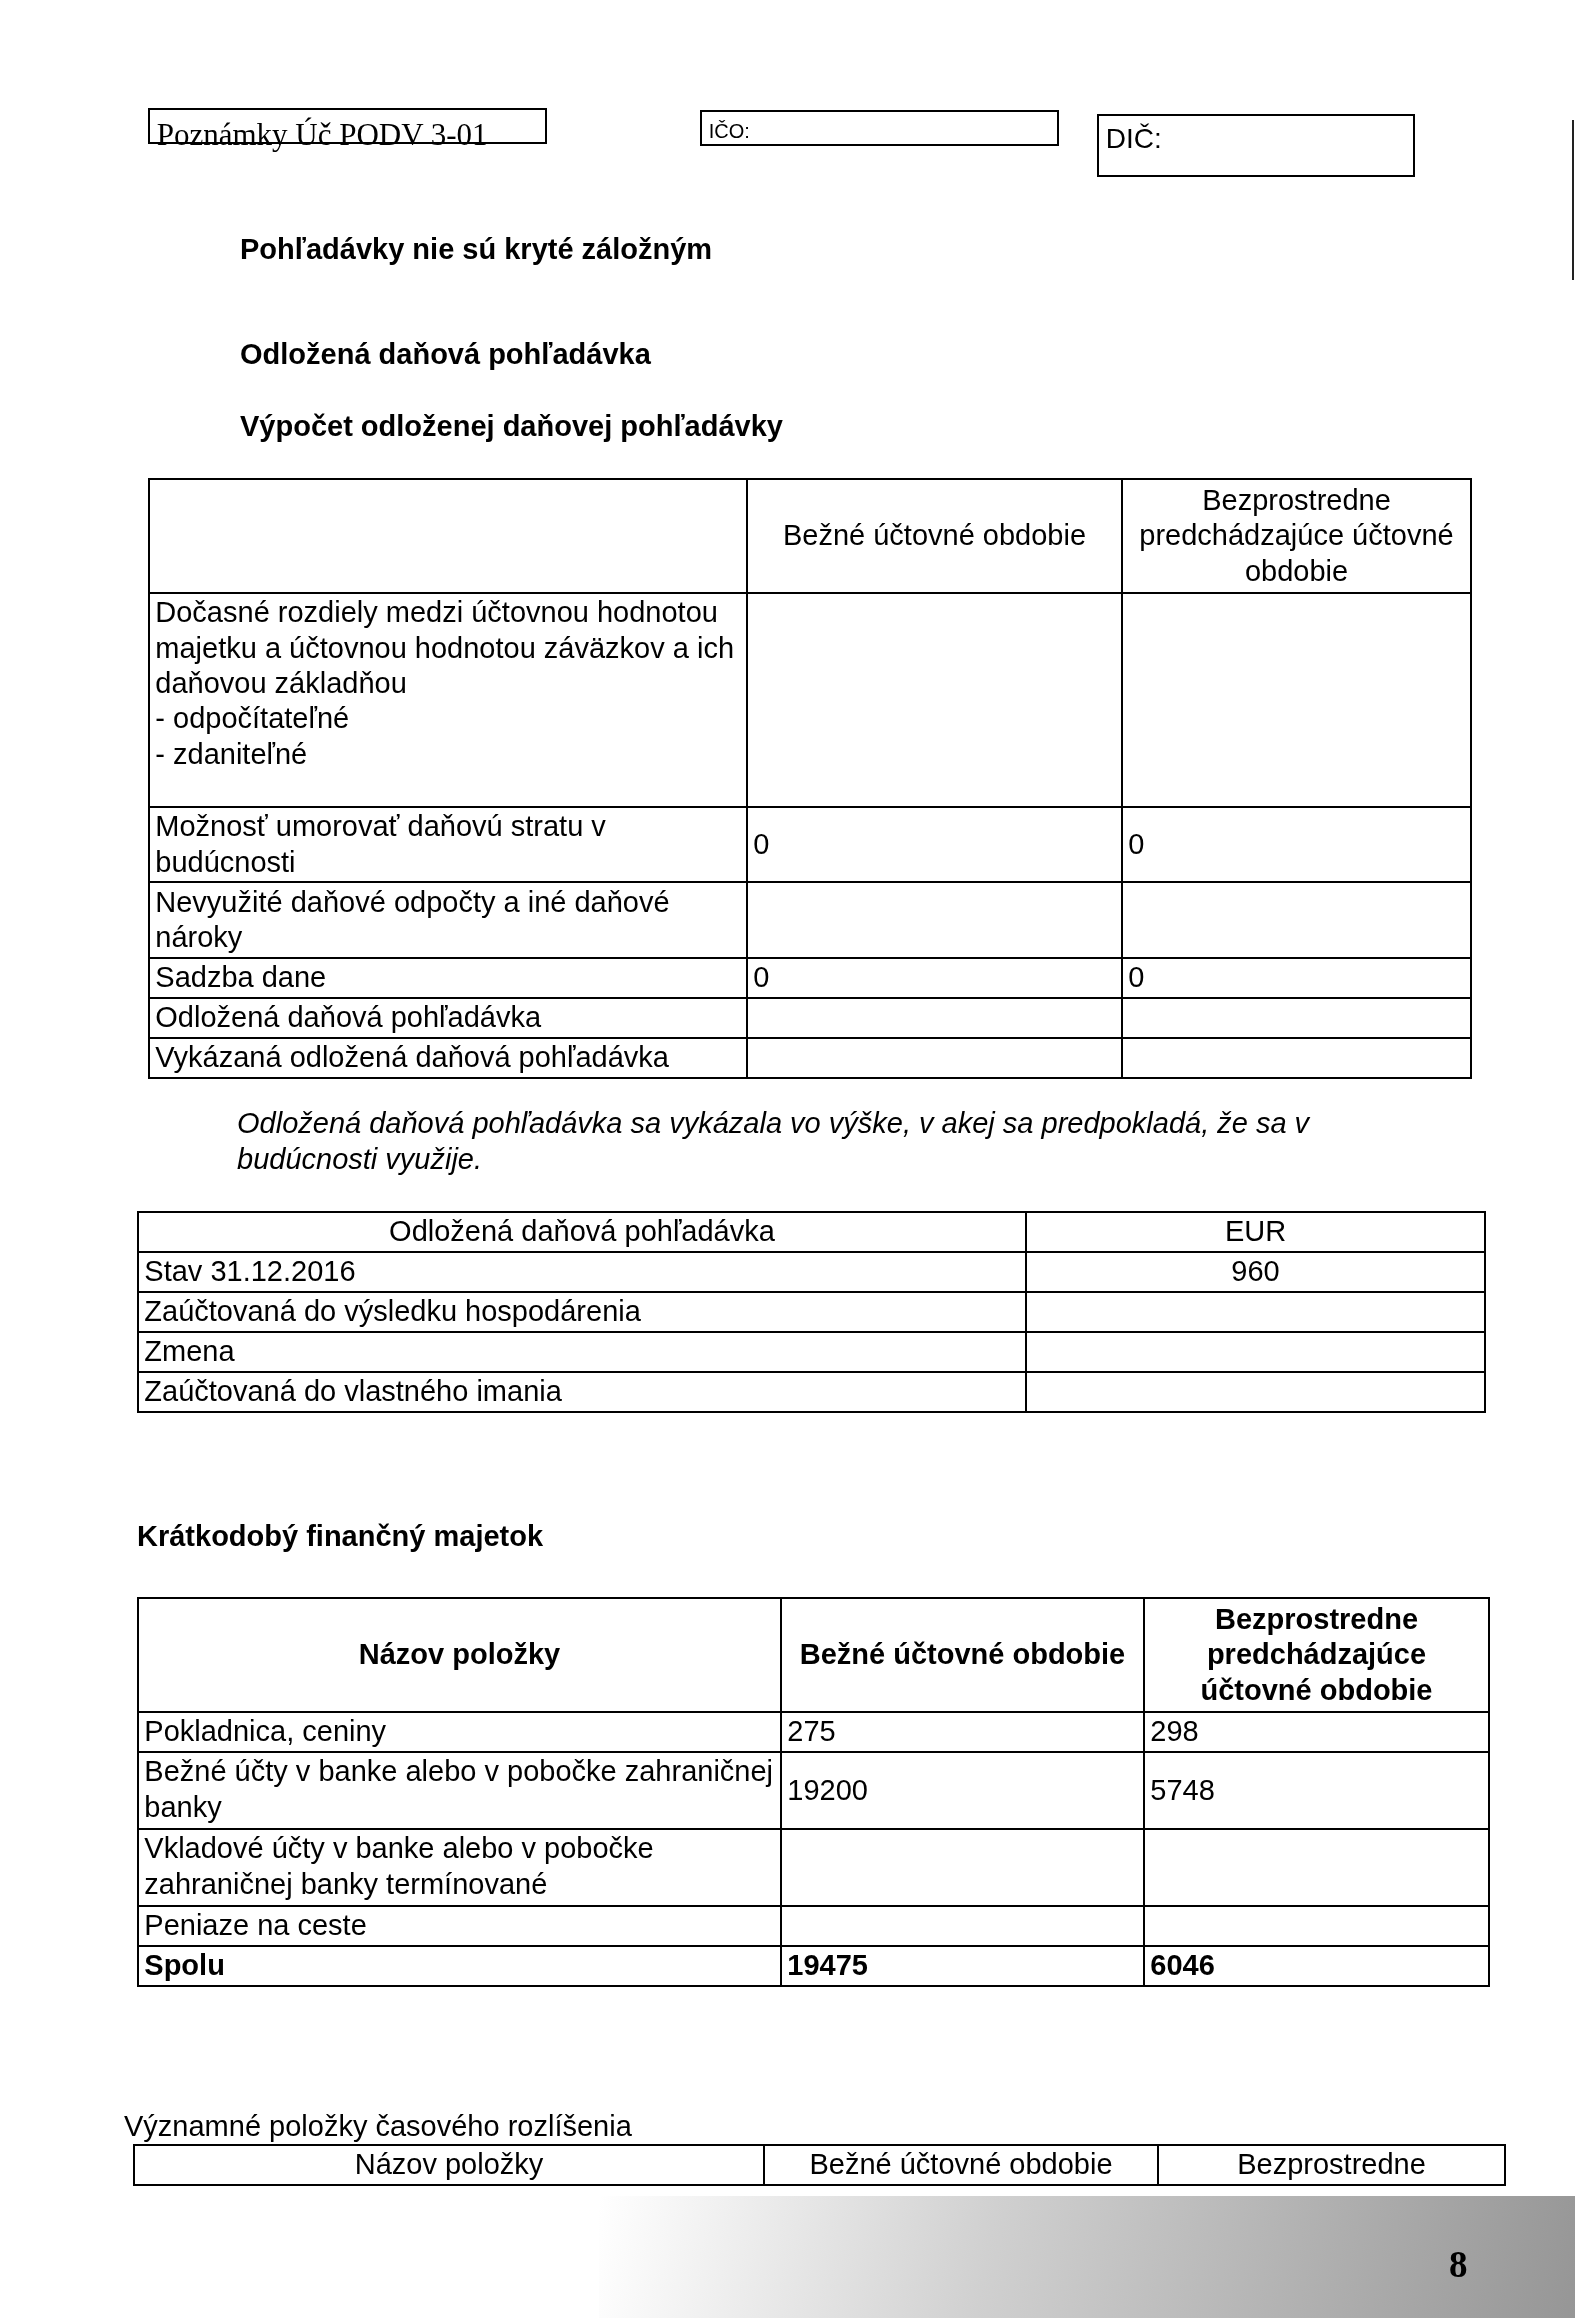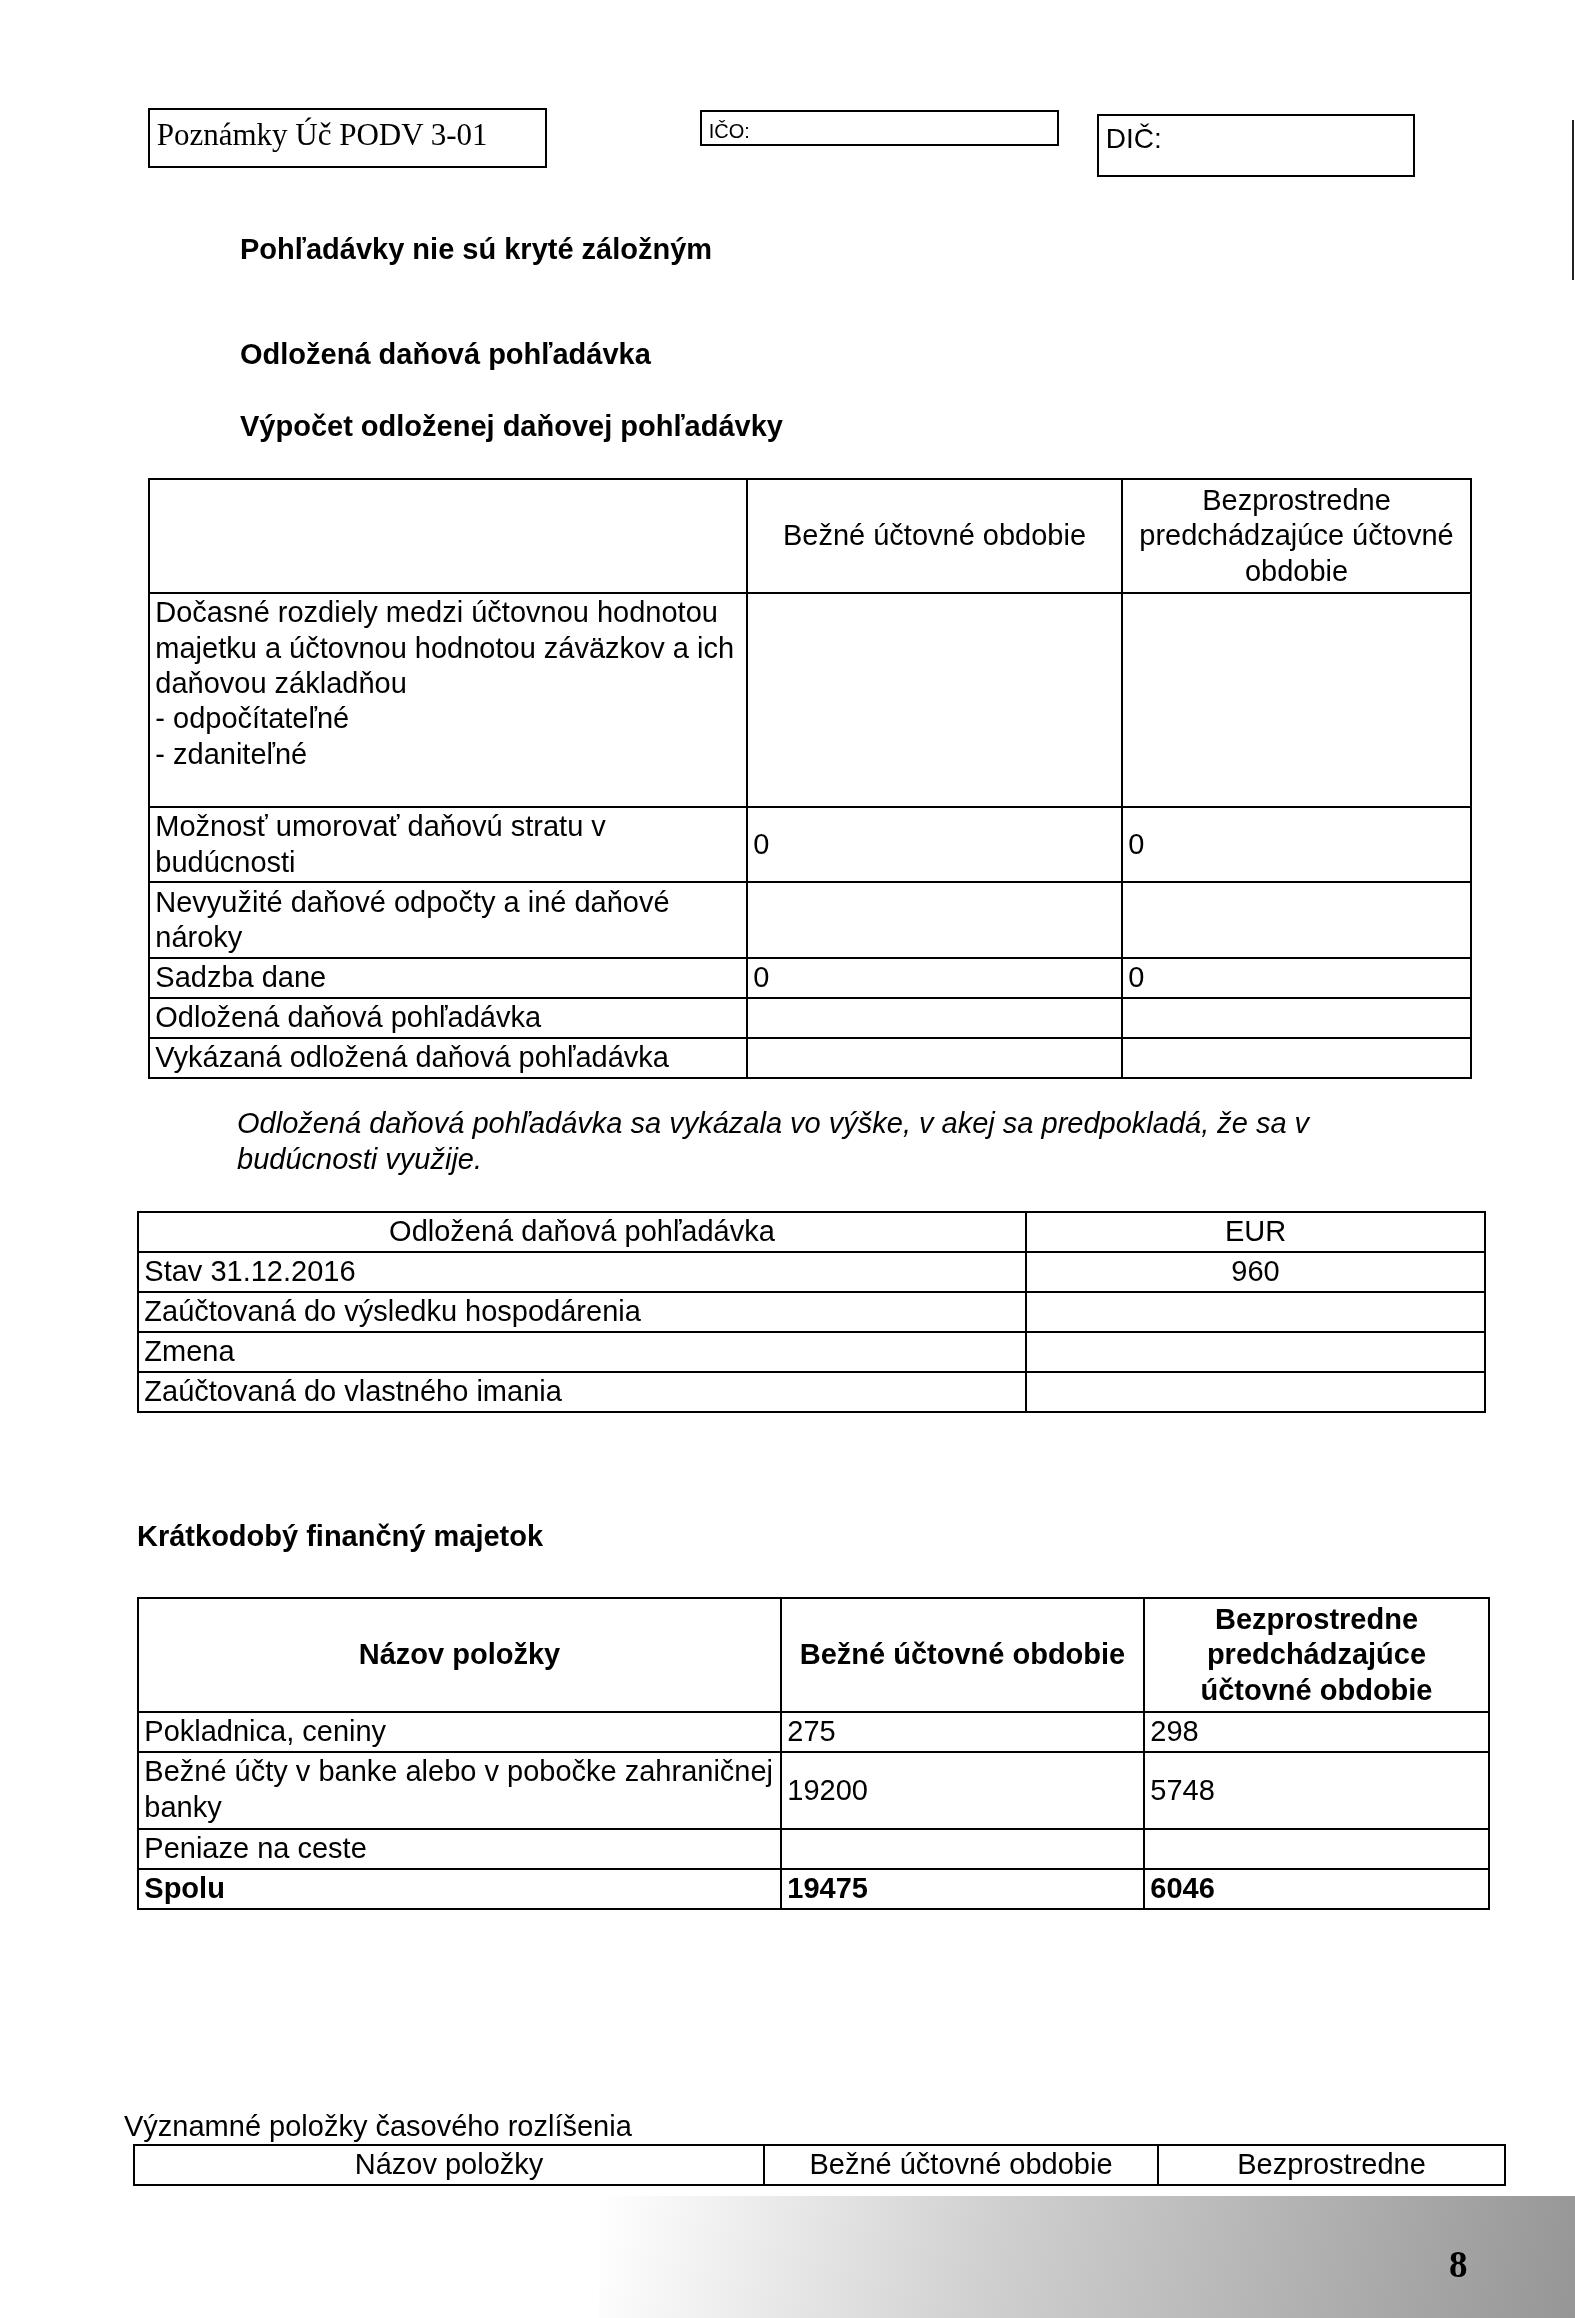--- a/index.html
+++ b/index.html
@@ -27,21 +27,21 @@
   .shadow {
     position: absolute; left: 599px; top: 2196px; width: 977px; height: 122px;
     background: linear-gradient(100deg, rgba(255,255,255,0) 0%, rgba(120,120,120,0.35) 40%, rgba(80,80,80,0.6) 100%);
   }
   .pagenum { position: absolute; left: 1449px; top: 2243px; font-size: 37px; font-weight: bold; font-family: "Liberation Serif", serif; }
   .edge-line { position: absolute; left: 1572px; top: 120px; width: 2px; height: 160px; background: #222; }
 </style>
 </head>
 <body>
 
-<div class="hdrbox serif" style="left:148px; top:108px; width:399px; height:60px;">
+<div class="hdrbox serif" style="left:148px; top:108px; width:399px; height:36px;">
   <span>Poznámky Úč PODV 3-01</span>
 </div>
 <div class="hdrbox" style="left:700px; top:110px; width:359px; height:36px; font-size:20px;">
   <span>IČO:</span>
 </div>
 <div class="hdrbox" style="left:1097px; top:114px; width:318px; height:63px; font-size:28px;">
   <span>DIČ:</span>
 </div>
 
 <div class="edge-line"></div>
@@ -145,20 +145,25 @@
   <tr style="height:39px">
     <td>Pokladnica, ceniny</td>
     <td>275</td>
     <td>298</td>
   </tr>
   <tr style="height:77px">
     <td>Bežné účty v banke alebo v pobočke zahraničnej banky</td>
     <td class="vmid">19200</td>
     <td class="vmid">5748</td>
   </tr>
+  <tr style="height:77px">
+    <td>Vkladové účty v banke alebo v pobočke zahraničnej banky termínované</td>
+    <td></td>
+    <td></td>
+  </tr>
   <tr style="height:39px">
     <td>Peniaze na ceste</td>
     <td></td>
     <td></td>
   </tr>
   <tr style="height:39px">
     <td class="bold">Spolu</td>
     <td class="bold">19475</td>
     <td class="bold">6046</td>
   </tr>

